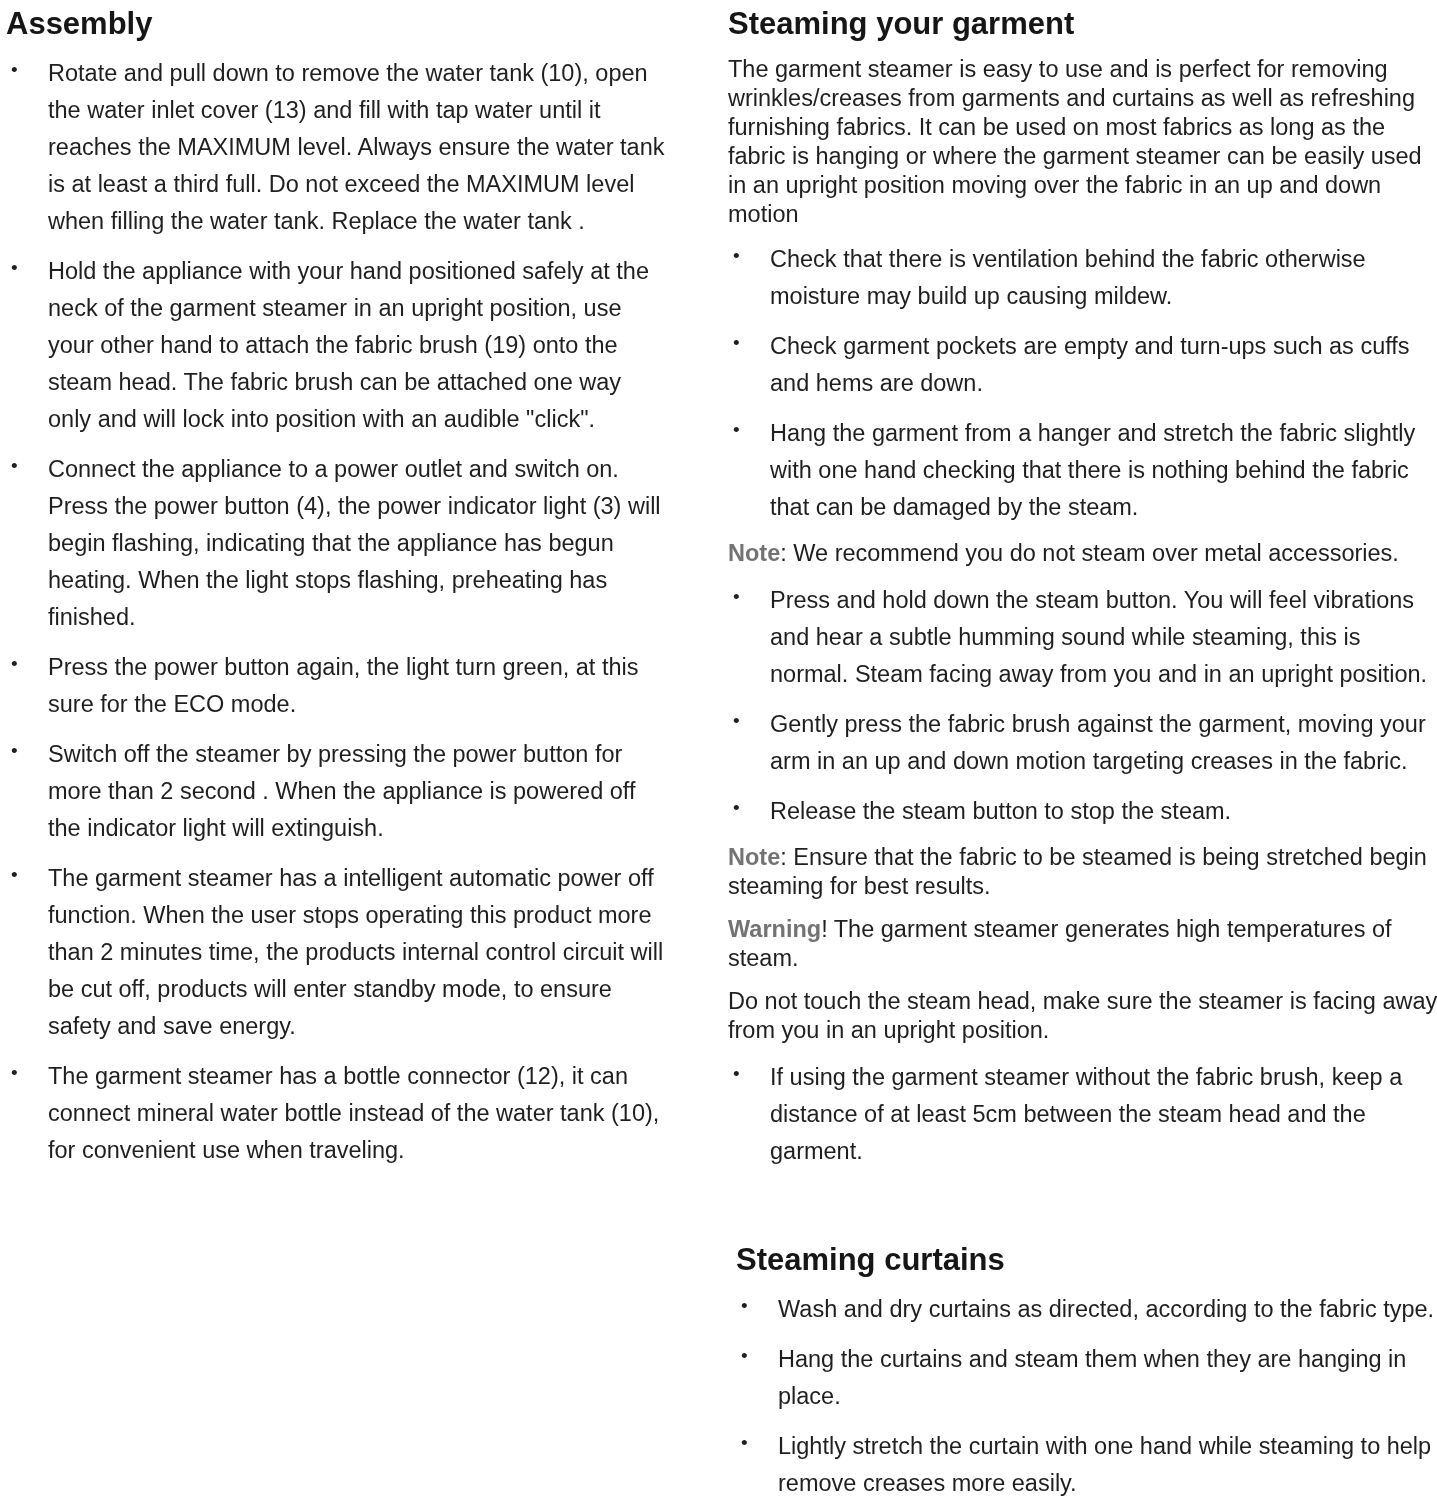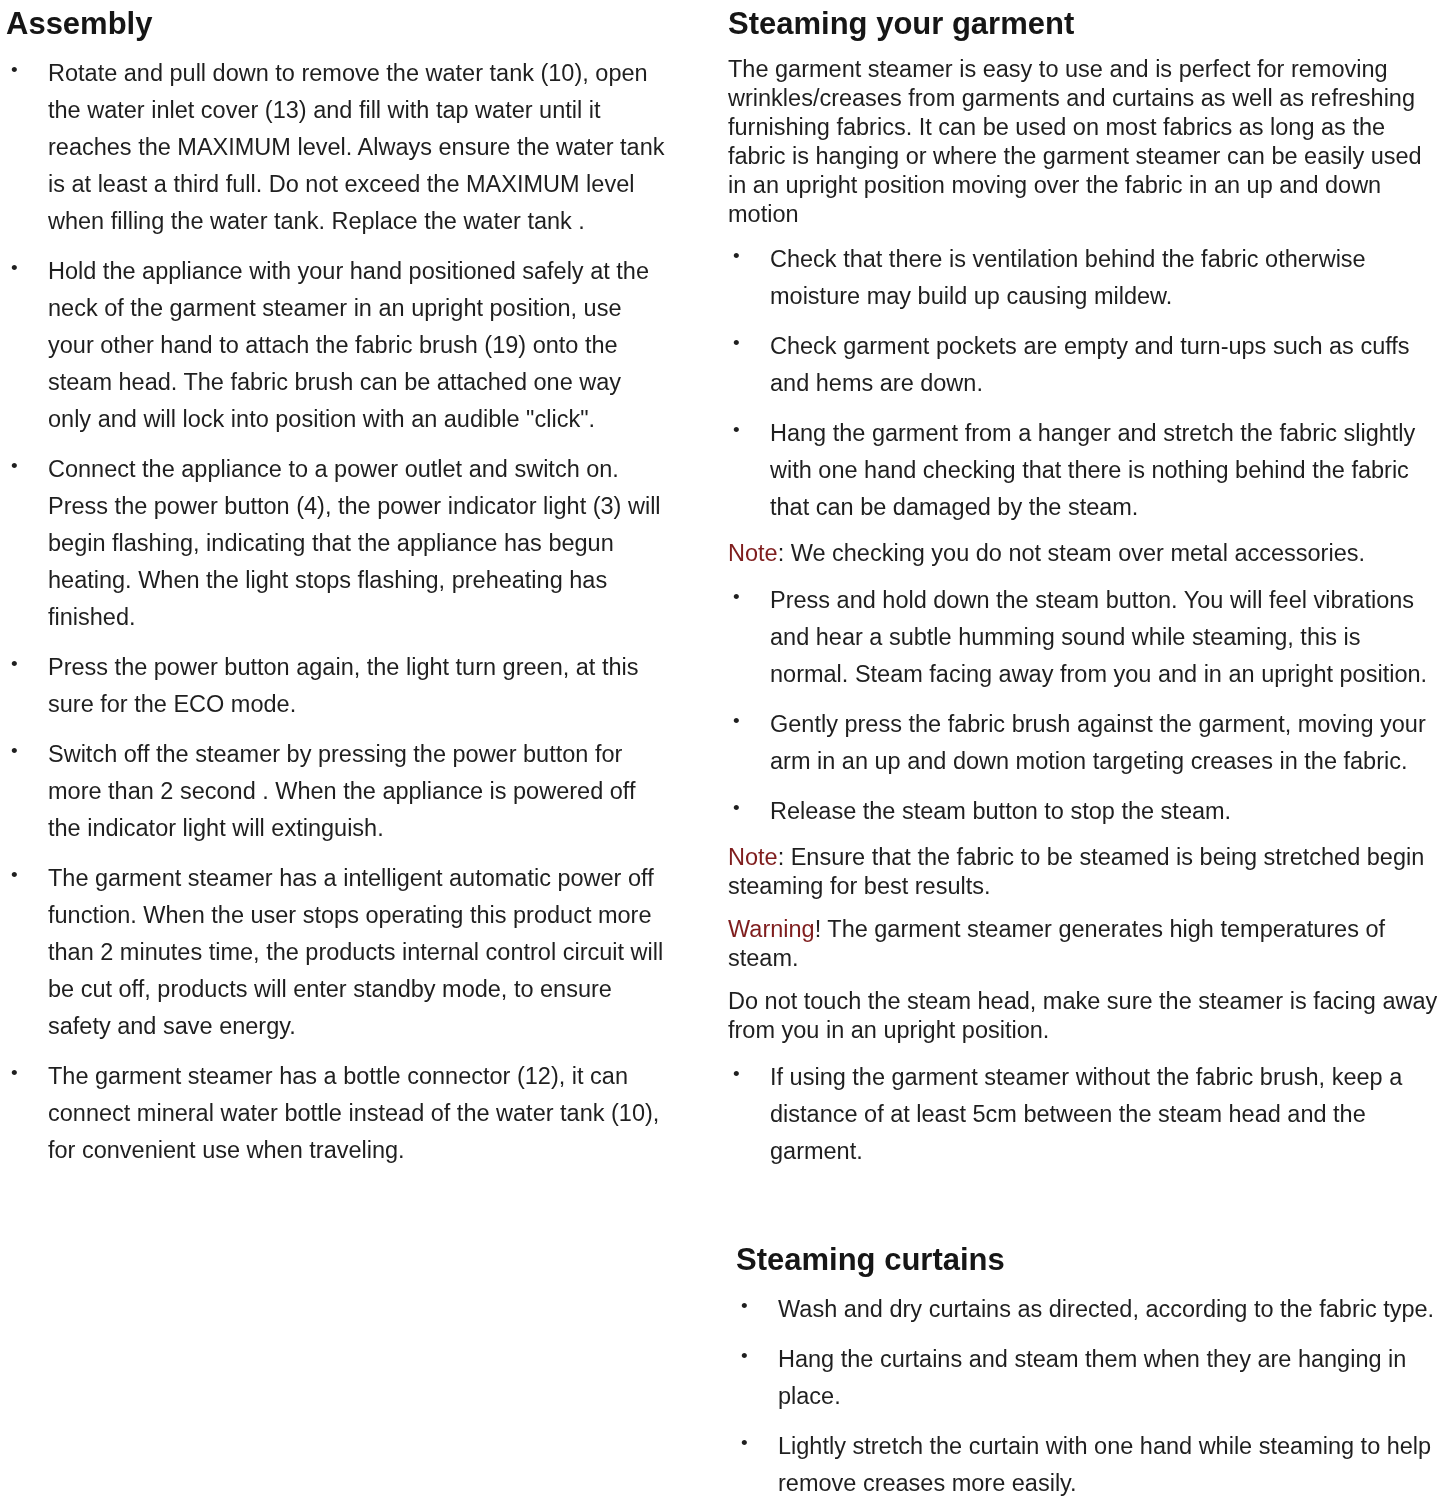--- a/index.html
+++ b/index.html
@@ -60,22 +60,22 @@
     flex: 1 1 auto;
     font-size: 23.5px;
     line-height: 37px;
   }
   .note-para {
     margin: 2px 0 14px 0;
     font-size: 23.5px;
     line-height: 29px;
   }
   .note-label {
-    font-weight: normal;
-    color: #7f1d1d;
+    font-weight: bold;
+    color: #737373;
     margin-top: 12px;
   }
   .curtains-section {
     margin-top: 72px;
     padding-left: 8px;
   }
 </style>
 </head>
 <body>
 
@@ -125,21 +125,21 @@
     </div>
     <div class="bullet-item">
       <span class="bullet-marker">•</span>
       <span class="bullet-text">Check garment pockets are empty and turn-ups such as cuffs and hems are down.</span>
     </div>
     <div class="bullet-item">
       <span class="bullet-marker">•</span>
       <span class="bullet-text">Hang the garment from a hanger and stretch the fabric slightly with one hand checking that there is nothing behind the fabric that can be damaged by the steam.</span>
     </div>
 
-    <p class="note-para"><span class="note-label">Note</span><span>: We checking you do not steam over metal accessories.</span></p>
+    <p class="note-para"><span class="note-label">Note</span><span>: We recommend you do not steam over metal accessories.</span></p>
 
     <div class="bullet-item">
       <span class="bullet-marker">•</span>
       <span class="bullet-text">Press and hold down the steam button. You will feel vibrations and hear a subtle humming sound while steaming, this is normal. Steam facing away from you and in an upright position.</span>
     </div>
     <div class="bullet-item">
       <span class="bullet-marker">•</span>
       <span class="bullet-text">Gently press the fabric brush against the garment, moving your arm in an up and down motion targeting creases in the fabric.</span>
     </div>
     <div class="bullet-item">

